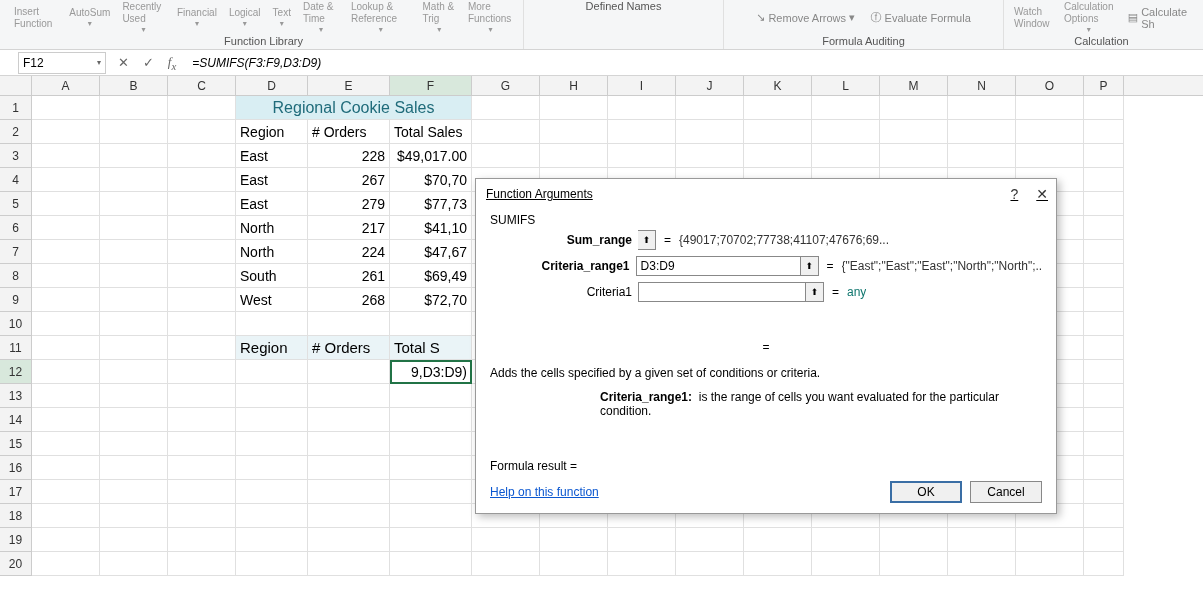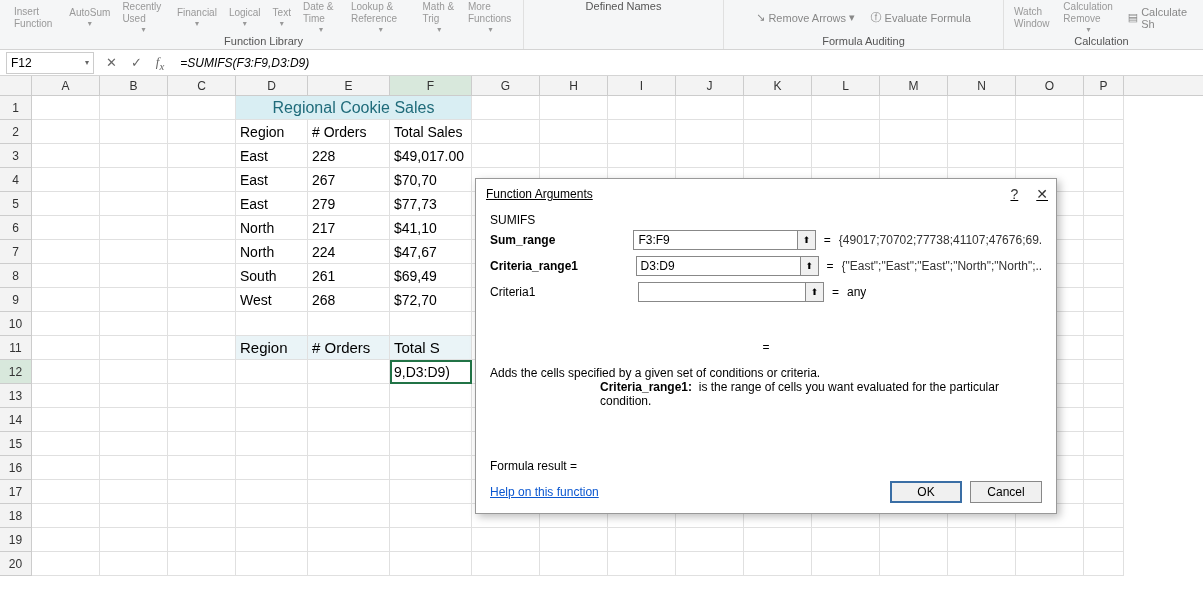--- a/index.html
+++ b/index.html
@@ -9,61 +9,61 @@
   .ribbon { height: 50px; background: #f5f6f7; border-bottom: 1px solid #d4d4d4; display: flex; align-items: flex-start; padding: 0 4px; color: #555; font-size: 11px; }
   .ribbon-group { display: flex; flex-direction: column; align-items: center; border-right: 1px solid #e0e0e0; height: 100%; padding: 0 6px; }
   .ribbon-buttons { display: flex; gap: 4px; flex: 1; align-items: center; }
   .ribbon-btn { display: flex; flex-direction: column; align-items: center; color: #999; font-size: 10px; padding: 0 4px; line-height: 1.2; }
   .ribbon-btn .dropdown-arrow { font-size: 8px; color: #999; }
   .ribbon-label { font-size: 11px; color: #555; padding-bottom: 2px; }
   .ribbon-inline { color: #888; font-size: 11px; padding: 2px 6px; display: flex; align-items: center; gap: 3px; }
   
   
   .formula-row { height: 26px; border-bottom: 1px solid #d4d4d4; display: flex; align-items: center; background: #fff; }
-  .name-box { width: 88px; height: 22px; border: 1px solid #ccc; margin: 0 2px 0 6px; display: flex; align-items: center; padding: 0 4px; font-size: 12px; justify-content: space-between; }
+  .name-box { width: 88px; height: 22px; border: 1px solid #ccc; margin: 0 2px 0 18px; display: flex; align-items: center; padding: 0 4px; font-size: 12px; justify-content: space-between; }
   .name-box .arrow { font-size: 8px; color: #666; }
   .fb-icons { display: flex; align-items: center; gap: 14px; padding: 0 10px; color: #666; font-size: 13px; }
   .fb-icons span { cursor: default; }
   .fx { font-style: italic; font-family: "Times New Roman"; }
   .formula-input { flex: 1; padding: 0 6px; font-size: 12px; font-style: italic; }
   
   
   .grid-wrap { position: relative; }
   .col-headers { display: flex; height: 20px; background: #f3f3f3; border-bottom: 1px solid #ccc; }
   .corner { width: 32px; border-right: 1px solid #ccc; background: #f3f3f3; }
   .col-h { border-right: 1px solid #ccc; text-align: center; line-height: 20px; color: #333; font-size: 12px; }
   .grid-body { display: flex; }
   .row-headers { width: 32px; }
   .row-h { height: 24px; border-bottom: 1px solid #ccc; border-right: 1px solid #ccc; background: #f3f3f3; text-align: center; line-height: 24px; color: #333; font-size: 12px; }
   .cells { position: relative; }
   .row { display: flex; height: 24px; }
   .cell { border-right: 1px solid #e0e0e0; border-bottom: 1px solid #e0e0e0; padding: 0 4px; line-height: 24px; font-size: 14px; color: #000; overflow: hidden; white-space: nowrap; }
-  .cell.num { }
+  .cell.num { text-align: right; }
   .title-cell { background: #d9eef3; text-align: center; font-size: 16px; color: #1f6b7a; }
   .header-cell { background: #eaf4f7; font-size: 15px; }
   .active-cell-border { position: absolute; border: 2px solid #217346; pointer-events: none; }
   .row-h.active, .col-h.active { background: #d8e8dc; }
   
   
   .dialog { position: absolute; left: 475px; top: 178px; width: 582px; height: 336px; background: #fff; border: 1px solid #999; box-shadow: 3px 3px 8px rgba(0,0,0,0.25); font-size: 12px; }
   .dlg-title { height: 30px; display: flex; align-items: center; justify-content: space-between; padding: 0 8px 0 10px; font-size: 12px; text-decoration: underline; }
   .dlg-title-right { display: flex; gap: 18px; font-size: 14px; color: #333; }
   .dlg-title-right span { cursor: default; }
   .dlg-body { padding: 4px 14px; }
   .dlg-fn { font-size: 12px; margin-bottom: 1px; }
   .arg-row { display: flex; align-items: center; height: 24px; margin-bottom: 2px; }
-  .arg-label { width: 148px; text-align: left; font-size: 12px; padding-right: 6px; }
+  .arg-label { width: 148px; text-align: right; font-size: 12px; padding-right: 6px; }
   .arg-label.bold { font-weight: bold; }
   .arg-input { width: 168px; height: 20px; border: 1px solid #888; padding: 0 4px; font-size: 12px; background: #fff; }
   .arg-btn { width: 18px; height: 20px; border: 1px solid #888; border-left: none; background: #f0f0f0; display: flex; align-items: center; justify-content: center; font-size: 9px; }
   .arg-eq { padding: 0 8px; font-size: 12px; }
   .arg-result { font-size: 12px; color: #333; overflow: hidden; white-space: nowrap; }
   .dlg-desc { margin-top: 36px; font-size: 12px; }
   .dlg-desc-eq { text-align: center; margin-bottom: 12px; }
-  .dlg-desc-sub { padding-left: 110px; font-size: 12px; }
+  .dlg-desc-sub { margin-top: 10px; padding-left: 110px; font-size: 12px; }
   .dlg-bottom { position: absolute; bottom: 10px; left: 14px; right: 14px; display: flex; align-items: center; justify-content: space-between; }
   .dlg-link { color: #0b57d0; text-decoration: underline; font-size: 12px; }
   .dlg-buttons { display: flex; gap: 8px; }
   .dlg-btn { width: 72px; height: 22px; border: 1px solid #888; background: #f0f0f0; font-size: 12px; }
   .dlg-btn.primary { border: 2px solid #3a6ea5; }
   .formula-result { position: absolute; bottom: 40px; left: 14px; font-size: 12px; }
   
   .col-A{width:68px}.col-B{width:68px}.col-C{width:68px}.col-D{width:72px}.col-E{width:82px}.col-F{width:82px}.col-G{width:68px}.col-H{width:68px}.col-I{width:68px}.col-J{width:68px}.col-K{width:68px}.col-L{width:68px}.col-M{width:68px}.col-N{width:68px}.col-O{width:68px}.col-P{width:40px}
 </style>
 </head>
@@ -131,21 +131,21 @@
     <div class="ribbon-label">Formula Auditing</div>
   </div>
   <div class="ribbon-group" style="flex:1;border-right:none">
     <div class="ribbon-buttons">
       <div class="ribbon-btn">
           <span>Watch
 Window</span>
         </div>
       <div class="ribbon-btn">
           <span>Calculation
-Remove</span>
+Options</span>
           <span class="dropdown-arrow">▾</span>
         </div>
       <div class="ribbon-inline">▤ <span>Calculate Sh</span></div>
     </div>
     <div class="ribbon-label">Calculation</div>
   </div>
 </div>
 
 <div class="formula-row">
   <div class="name-box">
@@ -574,38 +574,37 @@
     <div class="dlg-title-right">
       <span>?</span>
       <span>✕</span>
     </div>
   </div>
   <div class="dlg-body">
     <div class="dlg-fn">SUMIFS</div>
 
     <div class="arg-row">
       <div class="arg-label bold">Sum_range</div>
-      <input class="arg-input" value="F3:F9" style="">
       <div class="arg-btn">⬆</div>
       <div class="arg-eq">=</div>
       <div class="arg-result">{49017;70702;77738;41107;47676;69...</div>
     </div>
     <div class="arg-row">
       <div class="arg-label bold">Criteria_range1</div>
       <input class="arg-input" value="D3:D9" style="">
       <div class="arg-btn">⬆</div>
       <div class="arg-eq">=</div>
       <div class="arg-result">{"East";"East";"East";"North";"North";...</div>
     </div>
     <div class="arg-row">
       <div class="arg-label">Criteria1</div>
       <input class="arg-input" value="" style="">
       <div class="arg-btn">⬆</div>
       <div class="arg-eq">=</div>
-      <div class="arg-result" style="color:#000000">any</div>
+      <div class="arg-result" style="color:#0f766e">any</div>
     </div>
 
     <div class="dlg-desc">
       <div class="dlg-desc-eq">=</div>
       <div>Adds the cells specified by a given set of conditions or criteria.</div>
       <div class="dlg-desc-sub">
         <b>Criteria_range1:</b>
         &nbsp;<span>is the range of cells you want evaluated for the particular condition.</span>
       </div>
     </div>

